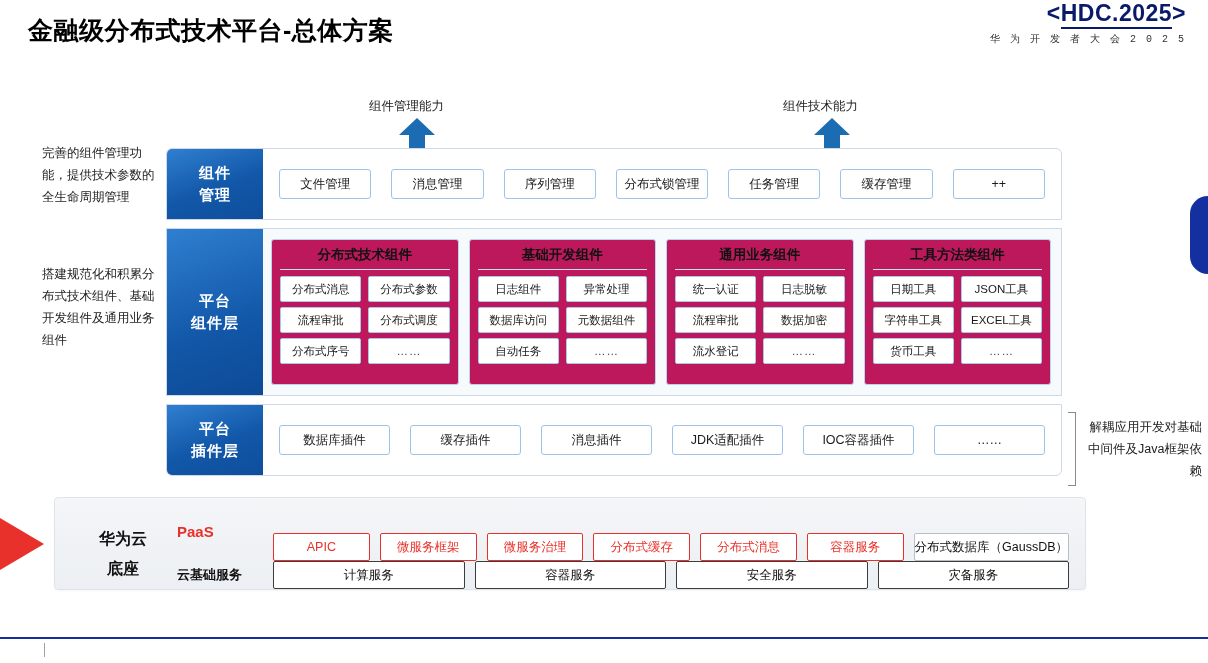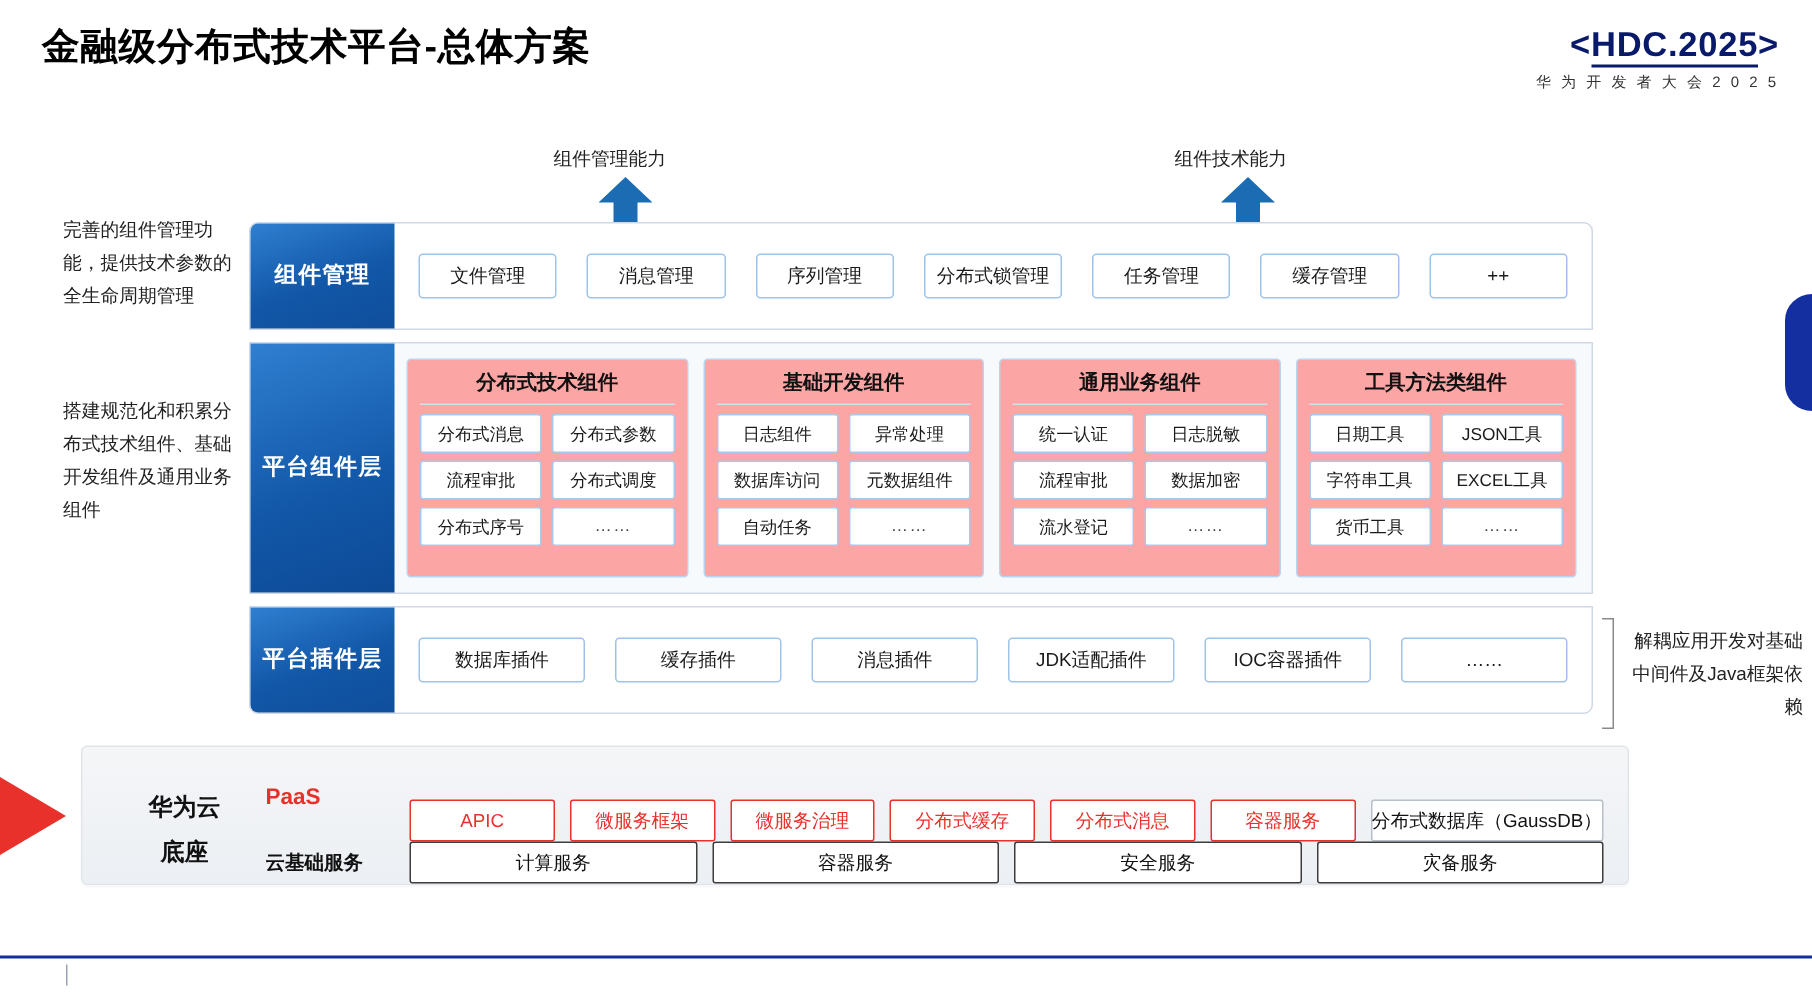--- a/index.html
+++ b/index.html
@@ -17,34 +17,35 @@
   .page-title {
     position: absolute;
     left: 28px; top: 14px;
     font-size: 25px;
     font-weight: bold;
     color: #000;
     letter-spacing: 0.5px;
   }
   .hdc-logo {
     position: absolute;
-    right: 22px; top: 16px;
+    right: 22px; top: 0;
     text-align: right;
   }
   .hdc-main {
     font-size: 23px;
     font-weight: bold;
     color: #0a1a6b;
     letter-spacing: 0.5px;
   }
   .hdc-sub {
     font-size: 10px;
     color: #333;
     letter-spacing: 2px;
     margin-top: 3px;
+    font-family: Liberation Mono, monospace;
   }
   .hdc-underline {
     display: inline-block;
     border-bottom: 2px solid #0a1a6b;
     padding-bottom: 0px;
   }
 
   
   .right-blob {
     position: absolute;
@@ -117,20 +118,21 @@
   }
   .panel-label {
     position: absolute;
     left: 0; top: 0;
     width: 96px; height: 100%;
     background: linear-gradient(160deg, #2f7fd0 0%, #1257a8 55%, #0f4e9c 100%);
     color: #fff;
     font-size: 15px;
     font-weight: bold;
     display: flex;
+    flex-direction: column;
     align-items: center;
     justify-content: center;
     line-height: 22px;
     letter-spacing: 1px;
   }
 
   
   #panel-comp {
     left: 166px; top: 148px; width: 896px; height: 72px;
     border-top-left-radius: 6px;
@@ -171,21 +173,21 @@
   .groups {
     position: absolute;
     left: 104px; top: 10px; right: 10px; bottom: 10px;
     display: flex;
     gap: 10px;
   }
   .group {
     flex: 1 1 0;
     border: 1px solid #b9d4ee;
     border-radius: 3px;
-    background: #fca5a5;
+    background: #be185d;
     display: flex;
     flex-direction: column;
     padding: 6px 8px 7px 8px;
   }
   .group-title {
     text-align: center;
     font-size: 13.5px;
     font-weight: bold;
     color: #111;
     margin-bottom: 6px;

